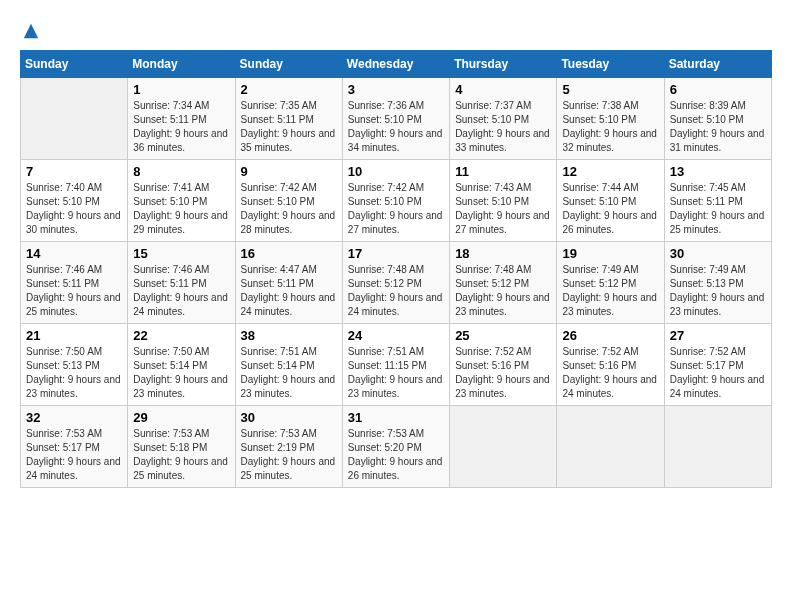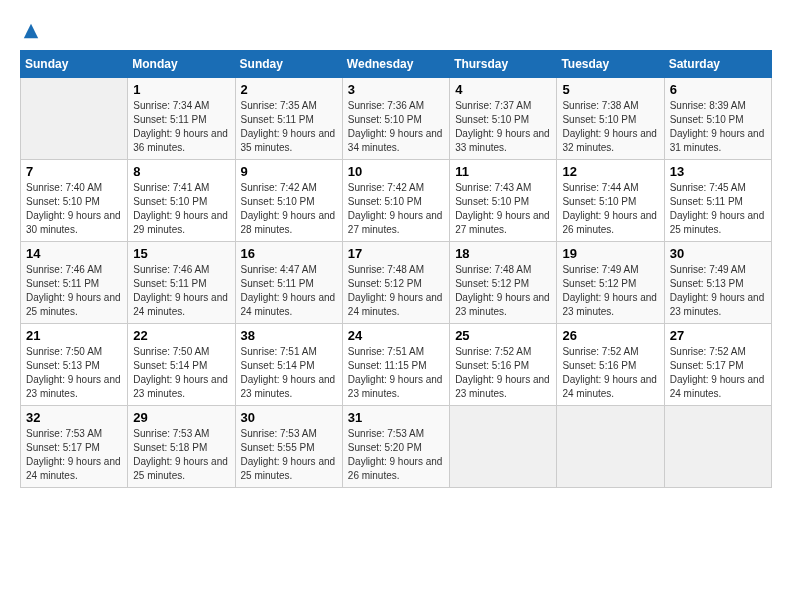--- a/index.html
+++ b/index.html
@@ -364,21 +364,21 @@
           <div class="day-info">
             <span>Sunrise: 7:53 AM</span><br>
             <span>Sunset: 5:18 PM</span><br>
             <span>Daylight: 9 hours and 25 minutes.</span>
           </div>
         </td>
         <td>
           <span class="day-number">30</span>
           <div class="day-info">
             <span>Sunrise: 7:53 AM</span><br>
-            <span>Sunset: 5:55 PM</span><br>
+            <span>Sunset: 2:19 PM</span><br>
             <span>Daylight: 9 hours and 25 minutes.</span>
           </div>
         </td>
         <td>
           <span class="day-number">31</span>
           <div class="day-info">
             <span>Sunrise: 7:53 AM</span><br>
             <span>Sunset: 5:20 PM</span><br>
             <span>Daylight: 9 hours and 26 minutes.</span>
           </div>

